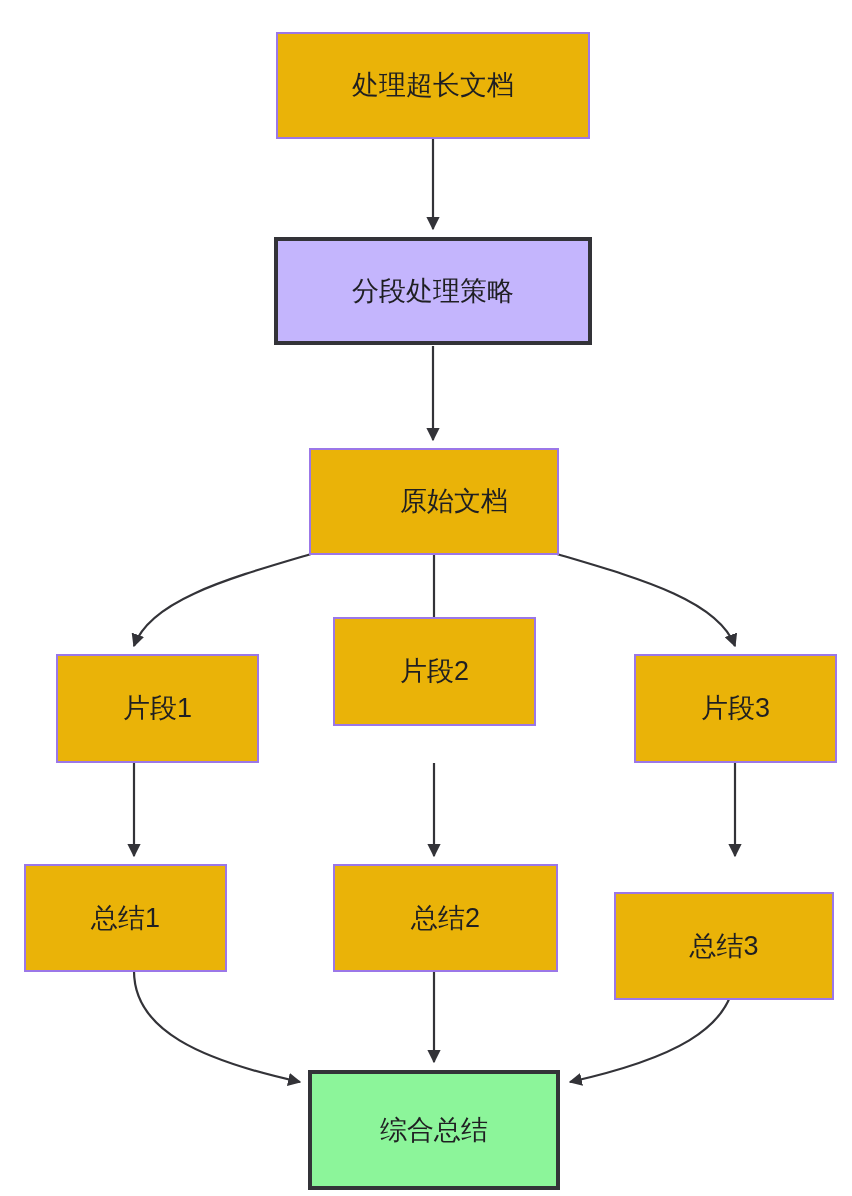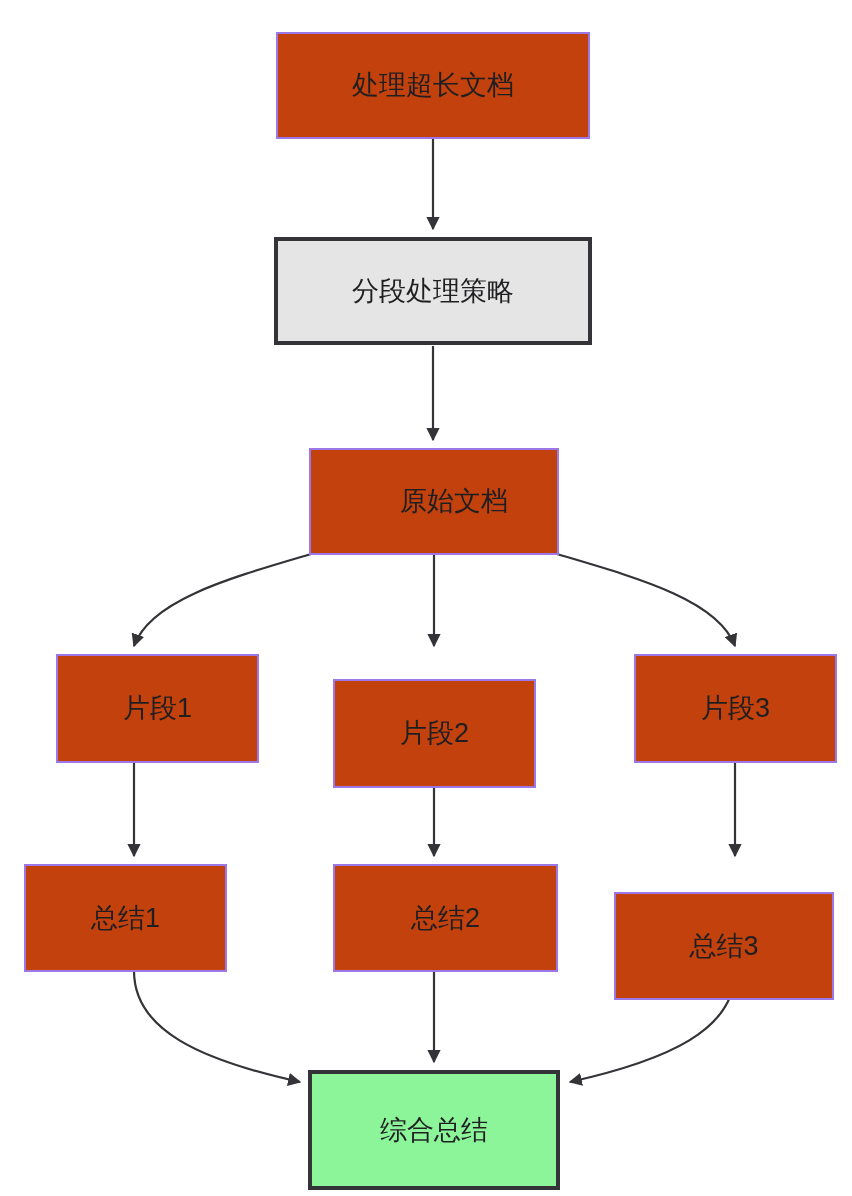--- a/index.html
+++ b/index.html
@@ -33,29 +33,29 @@
     justify-content: center;
     text-align: center;
     line-height: 1.2;
   }
   .node-label {
     display: block;
     white-space: nowrap;
   }
   
   .n-default {
-    background: #c2410c;
+    background: #eab308;
     border: 2px solid #9b77e8;
     color: #1f1f22;
     font-size: 27px;
     text-align: right;
   }
   
   .n-strategy {
-    background: #e5e5e5;
+    background: #c4b5fd;
     border: 4px solid #333338;
     color: #1f1f22;
     font-size: 27px;
   }
   
   .n-final {
     background: #8cf59a;
     border: 4px solid #333338;
     color: #1f1f22;
     font-size: 27px;
@@ -105,21 +105,21 @@
   </div>
 
   <div class="node n-default" style="left:309px; top:448px; width:250px; height:107px;padding-left:40px;">
     <span class="node-label">原始文档</span>
   </div>
 
   <div class="node n-default" style="left:32px; top:654px; width:203px; height:109px;margin-left:24px;">
     <span class="node-label">片段1</span>
   </div>
 
-  <div class="node n-default" style="left:333px; top:679px; width:203px; height:109px;">
+  <div class="node n-default" style="left:333px; top:617px; width:203px; height:109px;">
     <span class="node-label">片段2</span>
   </div>
 
   <div class="node n-default" style="left:634px; top:654px; width:203px; height:109px;">
     <span class="node-label">片段3</span>
   </div>
 
   <div class="node n-default" style="left:24px; top:864px; width:203px; height:108px;">
     <span class="node-label">总结1</span>
   </div>

